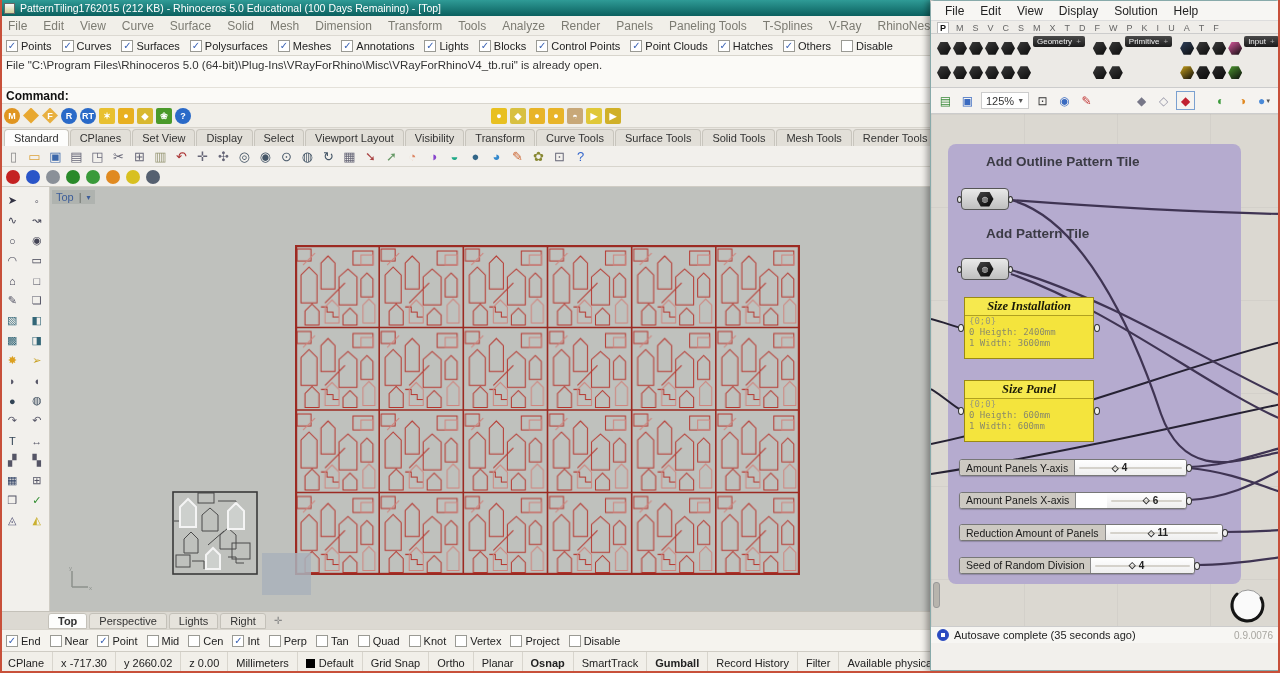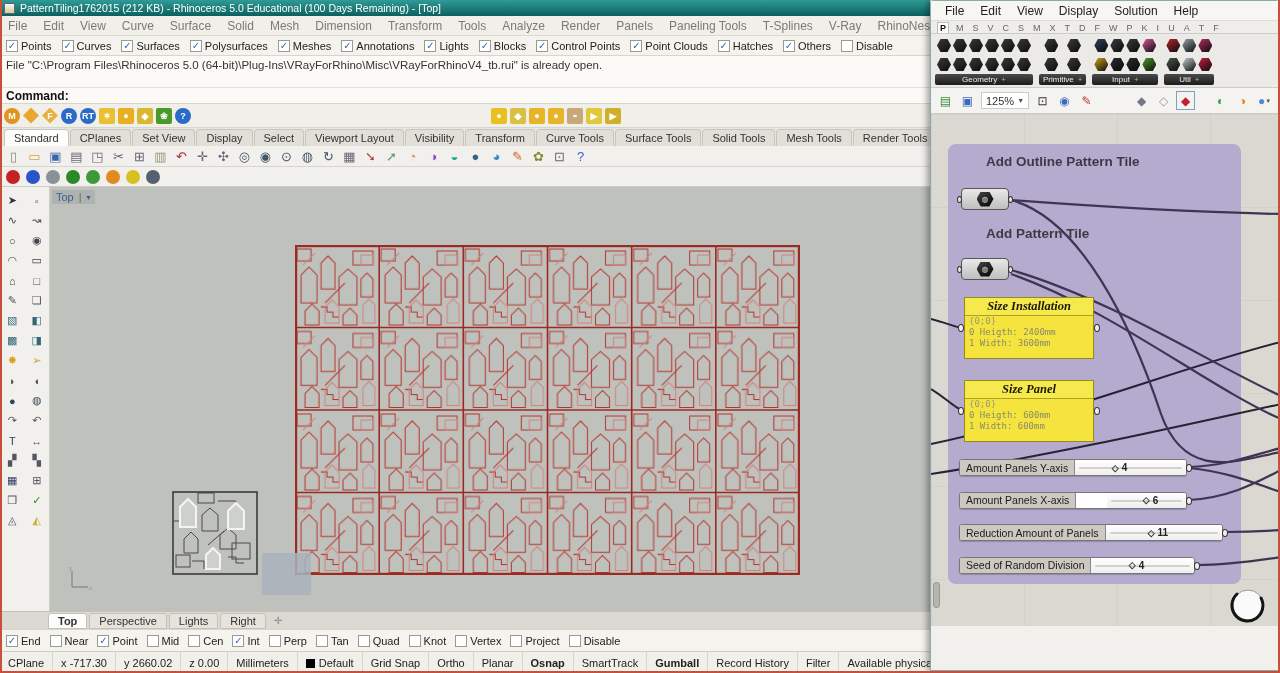--- a/index.html
+++ b/index.html
@@ -54,21 +54,21 @@
 #gh{position:absolute;left:930px;top:0;width:350px;height:671px;background:#f2f0ec;box-shadow:-3px 0 6px rgba(0,0,0,.35);border:1px solid #8aa;border-radius:4px 4px 0 0}
 .gh-titlebar{height:28px;background:linear-gradient(#d7e2e1,#9fbcba 50%,#b9cccb);display:flex;align-items:center;padding:0 10px;font-size:12px;color:#1d2b2b;border-radius:4px 4px 0 0}
 .gh-doc{margin-left:12px}
 .gh-caption{margin-left:auto;display:flex;gap:2px}
 .cap-btn{width:24px;height:15px;background:linear-gradient(#f4f8f8,#c3d2d1);border:1px solid #7e9593;border-radius:3px;font-size:9px;display:flex;align-items:center;justify-content:center;color:#234;cursor:pointer}
 .gh-menubar{height:20px;background:#f7f6f3;display:flex;align-items:center;gap:16px;padding:0 14px;font-size:12px;color:#222;border-bottom:1px solid #ddd}
 .gh-lettertabs{height:13px;background:#efede9;display:flex;align-items:flex-end;padding:0 6px;gap:5px;font-size:9px;color:#666;border-bottom:1px solid #ccc}
 .lt{padding:0 2px;cursor:pointer}
 .lt.active{background:#fff;border:1px solid #bbb;border-bottom:none;color:#111;font-weight:bold}
 .gh-palette{height:54px;background:#eceae6;display:flex;gap:6px;padding:2px 4px;border-bottom:1px solid #ccc}
-.pal-group{display:flex;flex-direction:column}
+.pal-group{display:flex;flex-direction:row}
 .pal-icons{flex:1;display:grid;grid-auto-flow:column;grid-template-rows:repeat(2,1fr);gap:2px;align-items:center;justify-items:center;padding:1px 2px}
 .hexi{width:14px;height:13px;background:linear-gradient(145deg,#3a3a3a,#0c0c0c);clip-path:polygon(25% 0,75% 0,100% 50%,75% 100%,25% 100%,0 50%);cursor:pointer}
 .pal-label{height:11px;background:linear-gradient(#4a4a4a,#1c1c1c);color:#eee;font-size:8px;display:flex;align-items:center;justify-content:center;gap:4px;border-radius:2px;padding:0 4px}
 .pal-label i{font-style:normal;color:#aaa}
 .gh-canvastb{height:26px;background:#f5f3f0;display:flex;align-items:center;gap:5px;padding:0 6px;border-bottom:1px solid #ccc;font-size:11px;color:#333}
 .ct-icon{width:17px;height:17px;display:inline-flex;align-items:center;justify-content:center;font-size:12px;cursor:pointer}
 .ct-zoom{display:flex;align-items:center;gap:3px;border:1px solid #ccc;background:#fff;padding:0 4px;height:17px;cursor:pointer}
 .ct-sel{outline:1px solid #7aa0d0}
 .gh-canvas{position:relative;height:512px;background:#dbd8d1;background-image:linear-gradient(rgba(0,0,0,.035) 1px,transparent 1px),linear-gradient(90deg,rgba(0,0,0,.035) 1px,transparent 1px);background-size:93px 93px;overflow:hidden}
 .gh-group{position:absolute;left:17px;top:30px;width:293px;height:440px;background:#b4aACD;background:#b5abcf;border-radius:8px}
@@ -798,16 +798,21 @@
       <div class="canv-scroll"></div>
 
       <div class="compass">
         <svg width="42" height="42" viewBox="0 0 42 42">
           <circle cx="21" cy="21" r="15" fill="#fafafa" stroke="#999" stroke-width="1"></circle>
           <path d="M10,10 A15.5,15.5 0 1,0 34,14" fill="none" stroke="#151515" stroke-width="3" stroke-linecap="round"></path>
         </svg>
       </div>
     </div>
 
+    <div class="gh-status">
+      <span class="gh-logo"></span>
+      <span>Autosave complete (35 seconds ago)</span>
+      <span class="ver">0.9.0076</span>
+    </div>
   </div>
 
   <div id="frame"></div>
 </div>
 
 </body></html>

